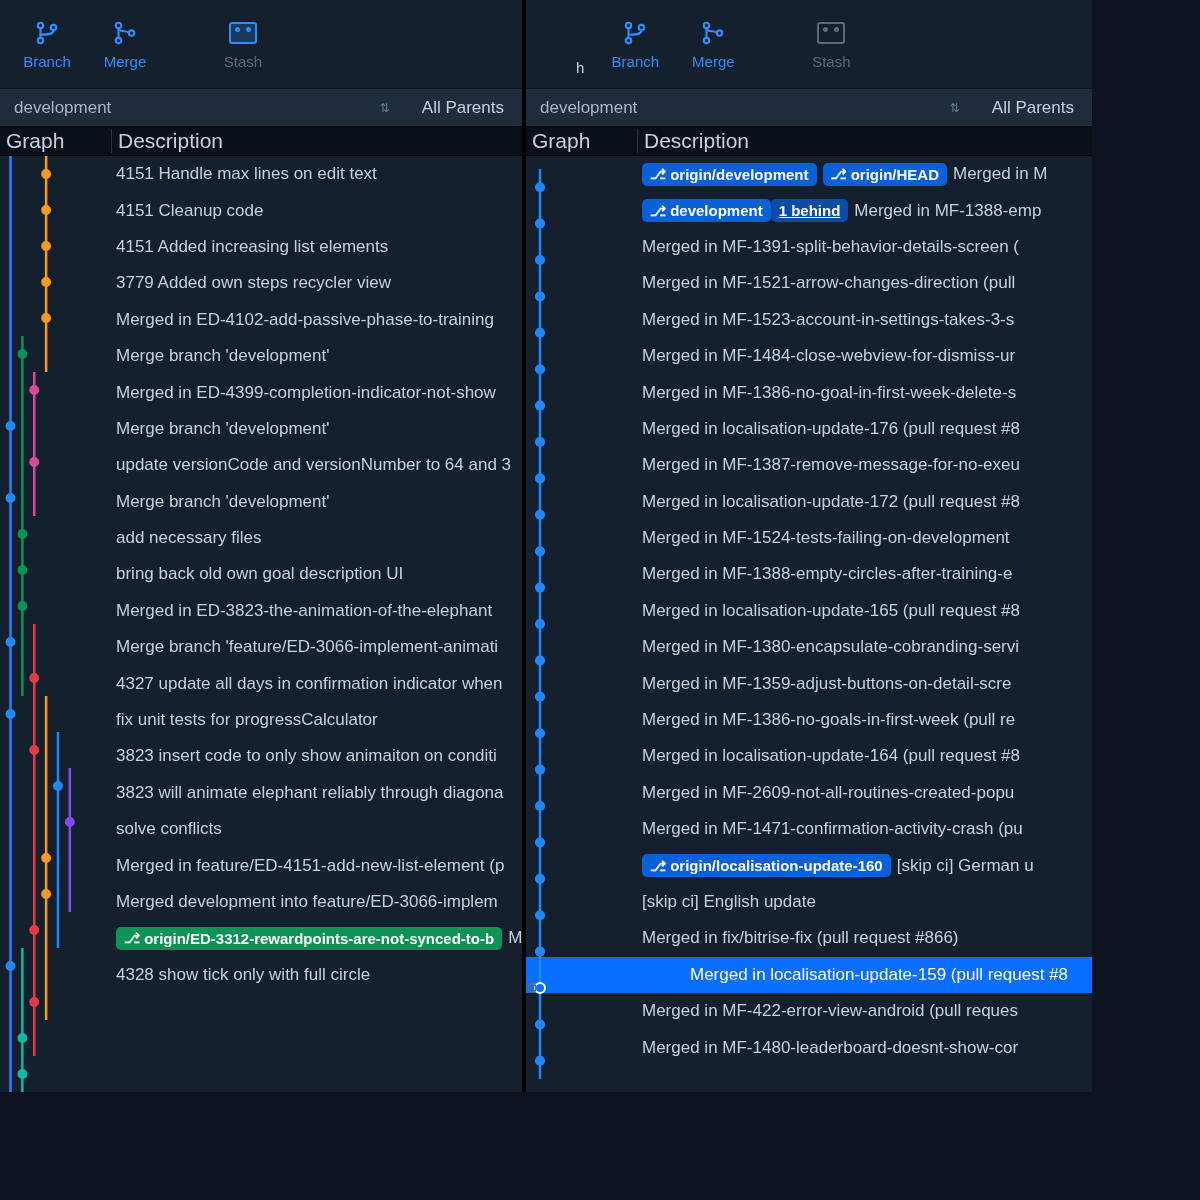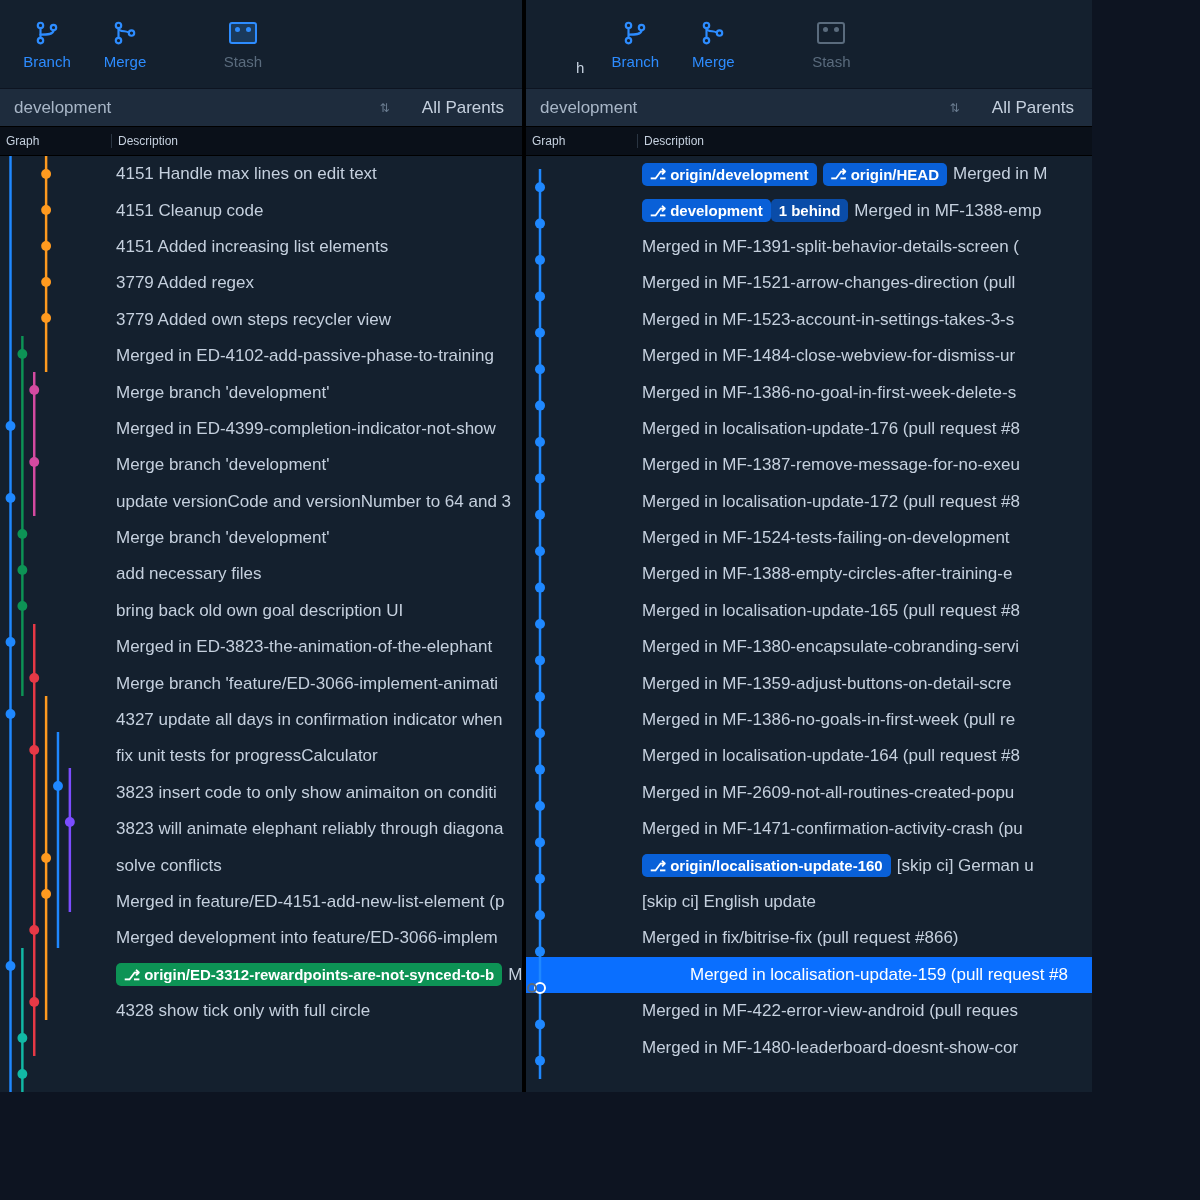--- a/index.html
+++ b/index.html
@@ -78,21 +78,21 @@
   }
   
   
   .col-hdr {
     height: 30px;
     display: flex;
     align-items: center;
     background: #0a1019;
     border-top: 1px solid #000;
     border-bottom: 1px solid #000;
-    font-size: 12px;
+    font-size: 21px;
     color: #c5d0de;
   }
   .col-hdr .graph-col { width: 112px; padding-left: 6px; border-right: 1px solid #2a3542; }
   .col-hdr .desc-col { padding-left: 6px; }
   .right .col-hdr .graph-col { width: 112px;}
   
   
   .rows {
     flex: 1;
     overflow: hidden;
@@ -125,20 +125,21 @@
   .tag.green { background: #0d9355; }
   .tag .branch-ico { font-size: 14px; }
   .tag-extra {
     background: #0a4ca8;
     color:#fff;
     padding: 3px 8px;
     border-radius: 5px;
     font-size: 15px;
     font-weight:600;
     margin-left:-6px;
+    text-decoration:underline;
   }
   
   
   .graph-svg {
     position: absolute; left:0; top:0; width: 112px; height: 100%;
     pointer-events: none;
   }
   .pane.right .graph-svg { width: 60px; }
   
 </style>
@@ -241,26 +242,20 @@
       </div>
       <div class="row">
         <div class="graph-cell" style="width: 112px;"></div>
         <div class="desc-cell">
           <span>4151 Added increasing list elements</span>
         </div>
       </div>
       <div class="row">
         <div class="graph-cell" style="width: 112px;"></div>
         <div class="desc-cell">
-          <span>3779 Added regex</span>
-        </div>
-      </div>
-      <div class="row">
-        <div class="graph-cell" style="width: 112px;"></div>
-        <div class="desc-cell">
           <span>3779 Added own steps recycler view</span>
         </div>
       </div>
       <div class="row">
         <div class="graph-cell" style="width: 112px;"></div>
         <div class="desc-cell">
           <span>Merged in ED-4102-add-passive-phase-to-training</span>
         </div>
       </div>
       <div class="row">

